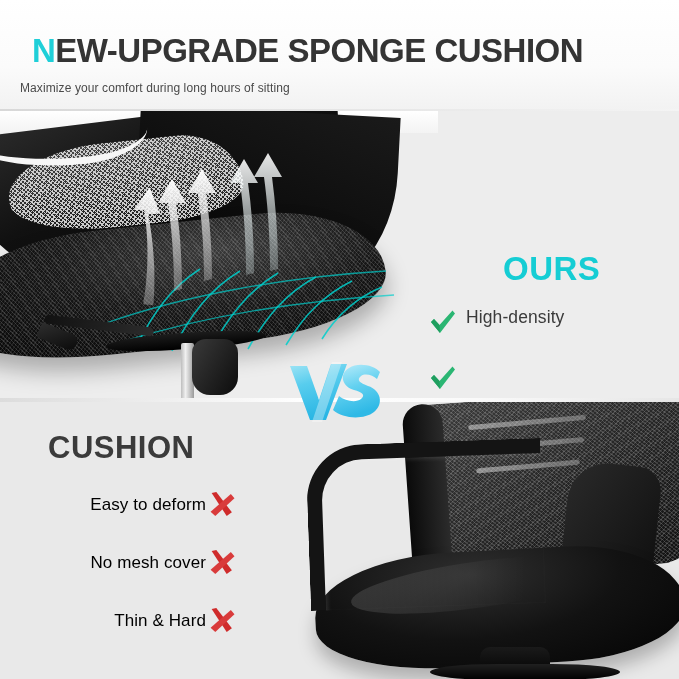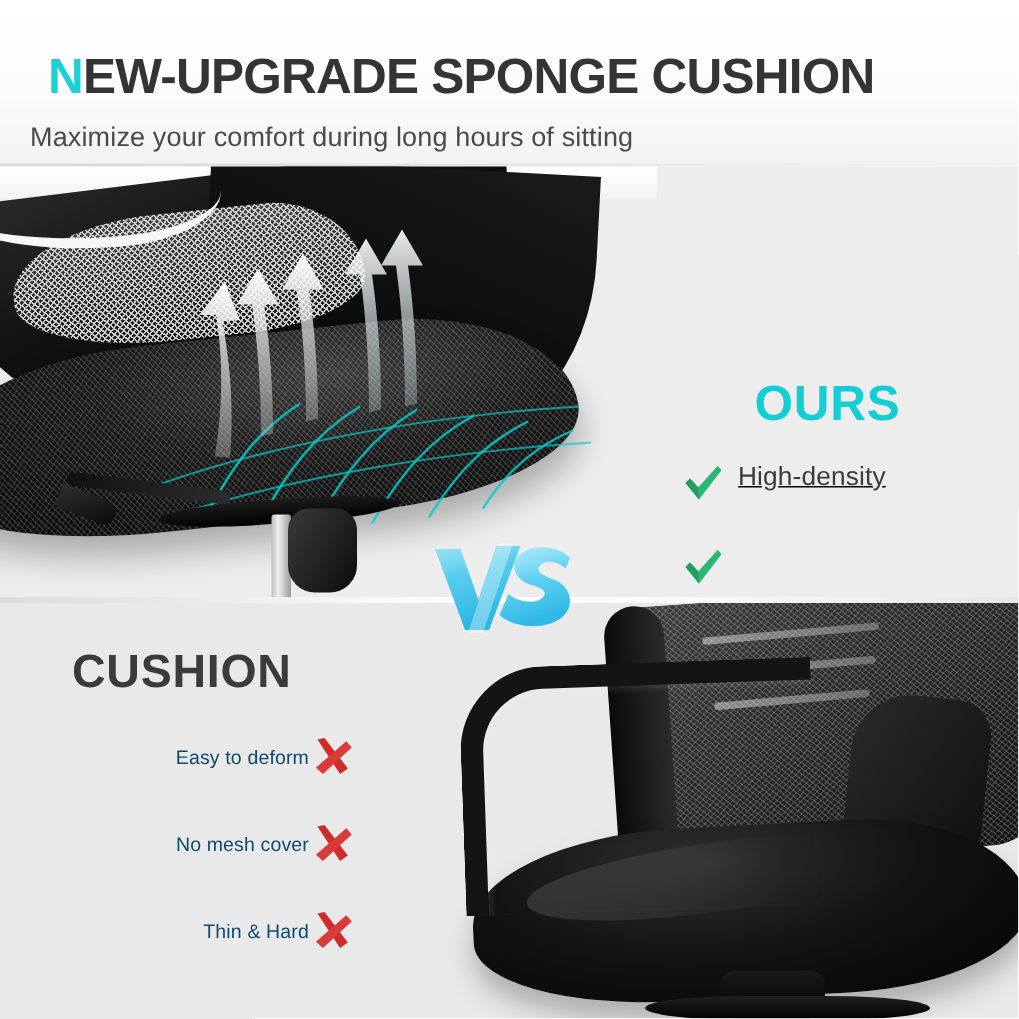--- a/index.html
+++ b/index.html
@@ -8,21 +8,21 @@
 
   #page{position:relative;width:679px;height:679px;background:#fff;overflow:hidden;}
 
   
   .header{position:absolute;left:0;top:0;width:679px;height:110px;
           background:linear-gradient(180deg,#ffffff 0%,#fbfbfb 60%,#f2f2f2 100%);
           box-sizing:border-box;padding:22px 0 0 20px;}
   .title{font-size:33px;font-weight:700;letter-spacing:-0.5px;color:#343434;
          line-height:1.05;white-space:nowrap;margin:12px;}
   .title .hl{color:#1fcfd8;}
-  .subtitle{font-size:18px;color:#4a4a4a;font-weight:400;margin-top:6px;
+  .subtitle{font-size:12px;color:#4a4a4a;font-weight:400;margin-top:6px;
             letter-spacing:0.1px;white-space:nowrap;}
   .hdr-rule{position:absolute;left:0;top:109px;width:679px;height:2px;
             background:linear-gradient(90deg,#d8d8d8,#e8e8e8 60%,#f4f4f4);}
 
   
   .panel-top{position:absolute;left:0;top:111px;width:679px;height:289px;
              background:#ededed;overflow:hidden;padding-left:28px;}
   .panel-bot{position:absolute;left:0;top:402px;width:679px;height:277px;
              background:#e9e9e9;overflow:hidden;}
   .mid-rule{position:absolute;left:0;top:398px;width:679px;height:4px;
@@ -79,32 +79,32 @@
             background:linear-gradient(90deg,#111,#2c2c2c);border-radius:5px;transform:rotate(7deg);}
   .ct-lever2{position:absolute;left:52px;top:218px;width:40px;height:16px;
              background:linear-gradient(140deg,#2e2e2e,#0a0a0a);
              border-radius:2px 14px 14px 2px;transform:rotate(22deg);}
   .ct-base{position:absolute;left:120px;top:222px;width:160px;height:16px;
            background:linear-gradient(180deg,#1c1c1c,#000);border-radius:50%/60%;transform:rotate(-4deg);}
 
   
   .ours-head{position:absolute;left:503px;top:139px;font-size:33px;font-weight:700;
              color:#15cdd4;letter-spacing:0.5px;}
-  .ours-list{position:absolute;left:455px;top:196px;width:215px;text-decoration:underline;}
+  .ours-list{position:absolute;left:429px;top:196px;width:215px;}
   .ours-row{display:flex;align-items:flex-start;margin-bottom:28px;}
   .chk{flex:0 0 auto;width:28px;height:26px;margin-right:9px;margin-top:2px;}
   .ours-txt{font-size:17.5px;color:#3b3b3b;line-height:1.22;letter-spacing:.1px;}
 
   
   .others-head{position:absolute;left:48px;top:430px;font-size:31px;font-weight:700;
                color:#3b3b3b;letter-spacing:.5px;}
   .others-list{position:absolute;left:20px;top:492px;width:215px;}
   .others-row{display:flex;align-items:center;justify-content:flex-end;
               margin-bottom:33px;}
-  .others-txt{font-size:13px;color:#0c4a6e;letter-spacing:.1px;white-space:nowrap;}
+  .others-txt{font-size:17px;color:#000000;letter-spacing:.1px;white-space:nowrap;}
   .xmk{flex:0 0 auto;width:27px;height:25px;margin-left:2px;}
 
   
   .chair-bot{position:absolute;left:320px;top:0px;width:359px;height:277px;}
   .cb-back{position:absolute;left:95px;top:-6px;width:280px;height:175px;
            background:linear-gradient(150deg,#474747 0%,#232323 45%,#0d0d0d 100%);
            background-image:
              repeating-linear-gradient(42deg,rgba(255,255,255,.16) 0 1px,transparent 1px 3px),
              repeating-linear-gradient(-42deg,rgba(255,255,255,.12) 0 1px,transparent 1px 3px),
              linear-gradient(150deg,#3e3e3e,#101010);

